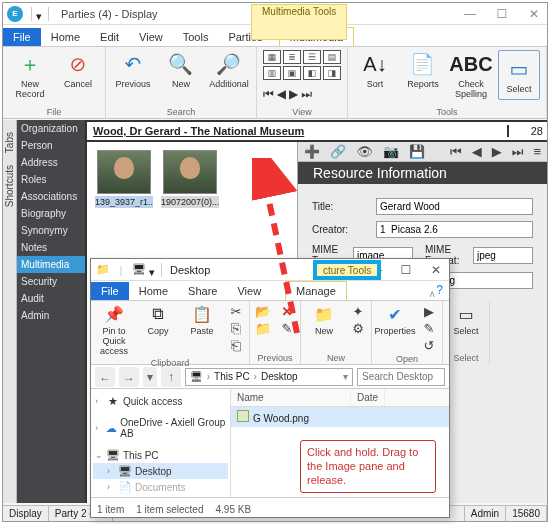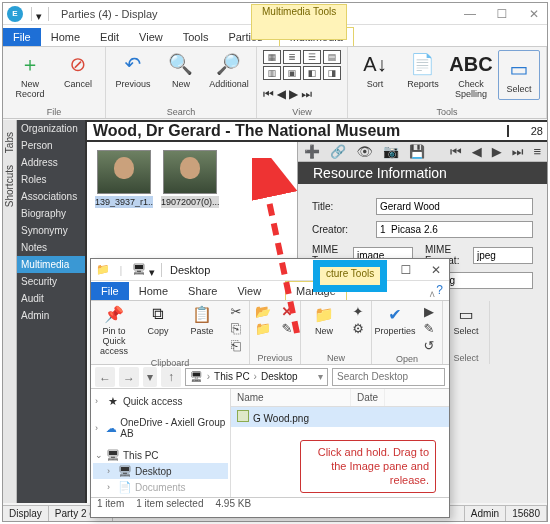--- a/index.html
+++ b/index.html
@@ -40,21 +40,21 @@
   
   .content { position: absolute; top: 117px; left: 0; right: 0; bottom: 18px; display: flex; }
   .sidebar { width: 68px; background: #44464a; color: #e3e3e3; font-size: 10px; position:relative; }
   .sidebar .sitem { padding: 3px 4px; cursor: pointer; white-space:nowrap; overflow:hidden; text-overflow:clip;}
   .sidebar .sitem.sel { background: #3a98d4; color: #fff; }
   .sidebar-outer{width:14px;background:#e6e6e6;border-right:1px solid #bbb;display:flex;flex-direction:column;align-items:center;padding-top:6px}
   .sidebar-outer span{writing-mode:vertical-rl;transform:rotate(180deg);margin:6px 0;font-size:10px;color:#444}
 
   .mainpane { flex: 1; background: #fff; display: flex; flex-direction: column; border-left: 2px solid #333; border-top: 2px solid #333; }
   .header-bar { height: 20px; border-bottom: 2px solid #333; display: flex; align-items: center; background:#fff; }
-  .header-bar .hb-text { flex: 1; padding: 0 6px; font-weight: bold; font-size: 16px; }
+  .header-bar .hb-text { flex: 1; padding: 0 6px; font-weight: bold; font-size: 11px; text-decoration: underline; }
   .header-bar .hb-num { width: 40px; border-left: 2px solid #333; text-align: right; padding: 0 4px; font-size: 11px; }
   .gallery-row { flex:1; display:flex; }
   .thumbs { width: 210px; padding: 8px; display: flex; gap: 8px; align-items:flex-start; }
   .thumb { width: 58px; display:flex; flex-direction:column; align-items:center; }
   .thumb .img { width: 54px; height: 44px; background: linear-gradient(180deg,#6d8062,#3a4a36); border:1px solid #888; position:relative; overflow:hidden;}
   .thumb .face{position:absolute;top:6px;left:50%;transform:translateX(-50%);width:20px;height:22px;background:#caa17c;border-radius:50% 50% 45% 45%;}
   .thumb .cap { font-size: 9px; background:#d8d8d8; width:100%; text-align:center; margin-top:2px; padding:1px 0; overflow:hidden; white-space:nowrap;}
   .thumb.sel .cap{background:#bcd3ef}
 
   .respanel { flex:1; border-left:1px solid #aaa; background:#ececec; }
@@ -67,55 +67,55 @@
   .mime-row label{font-size:10px}
   .mime-row input{width:60px}
 
   .statusbar { position:absolute; left:0; right:0; bottom:0; height:16px; background:#eee; border-top:1px solid #bbb; display:flex; font-size:10px; align-items:center;}
   .statusbar .cell{border-right:1px solid #bbb;padding:0 6px;height:100%;display:flex;align-items:center}
 
   
   .explorer { position:absolute; left:90px; top:258px; width:360px; height:260px; background:#fff; border:1px solid #7a7a7a; box-shadow:3px 3px 8px rgba(0,0,0,.2); z-index:5;}
   .ex-title{height:22px;display:flex;align-items:center;padding:0 4px;background:#fff;border-bottom:1px solid #ddd}
   .ex-title .ic{width:16px;height:16px;margin-right:2px;display:flex;align-items:center;justify-content:center}
-  .ex-tooltab{position:absolute;left:222px;top:1px;height:32px;background:#fff3b8;border:7px solid #0ea5e9;padding:1px 6px;font-size:10px;color:#776600}
+  .ex-tooltab{position:absolute;left:222px;top:1px;height:20px;background:#fff3b8;border:4px solid #0ea5e9;padding:1px 6px;font-size:10px;color:#776600}
   .ex-winctl{margin-left:auto;display:flex;gap:12px;color:#555;font-size:12px}
   .ex-winctl span{width:18px;text-align:center;cursor:pointer}
   .ex-tabs{height:20px;display:flex;align-items:flex-end;border-bottom:1px solid #ccc;font-size:10px}
   .ex-tabs .tab{padding:3px 10px}
   .ex-ribbon{height:64px;background:#f7f7f7;border-bottom:1px solid #ccc;display:flex}
   .ex-ribbon .rgroup{padding:2px 4px 0}
   .ex-ribbon .big-btn{width:38px}
   .ex-ribbon .big-btn .ic{width:22px;height:22px;font-size:16px}
   .ex-ribbon .smallcol{display:flex;flex-direction:column;gap:1px;font-size:13px;color:#444}
   .ex-ribbon .smallcol span{width:18px;height:16px;text-align:center;cursor:pointer;border:1px solid transparent}
   .ex-help{position:absolute;right:6px;top:24px;color:#2a7ad1;font-size:12px;cursor:pointer}
   .ex-addr{height:24px;border-bottom:1px solid #ccc;display:flex;align-items:center;padding:0 4px;gap:4px}
   .ex-nav-btn{width:20px;height:20px;border-radius:2px;background:#eee;display:flex;align-items:center;justify-content:center;color:#666;font-size:12px;cursor:pointer}
   .ex-addr-box{flex:1;border:1px solid #aaa;height:18px;display:flex;align-items:center;padding:0 4px;gap:4px;font-size:10px}
   .ex-addr-box .sep{color:#888}
-  .ex-search{width:113px;border:1px solid #aaa;height:18px;font-size:10px;padding:0 4px;color:#888}
+  .ex-search{width:88px;border:1px solid #aaa;height:18px;font-size:10px;padding:0 4px;color:#888}
   .ex-body{display:flex;height:108px}
   .ex-tree{width:140px;border-right:1px solid #ddd;font-size:10px;padding:4px 2px;overflow:hidden}
   .ex-tree .node{display:flex;align-items:center;gap:3px;padding:2px 2px;cursor:pointer;color:#333}
   .ex-tree .node.sel{background:#d6e8fb}
   .ex-tree .caret{width:8px;color:#777;font-size:9px}
   .ex-tree .nic{width:14px;height:12px;display:inline-flex;align-items:center;justify-content:center;font-size:11px}
   .ex-list{flex:1;font-size:10px}
   .ex-cols{display:flex;border-bottom:1px solid #ddd;background:#fafafa}
   .ex-cols div{padding:3px 6px;border-right:1px solid #eee;color:#555}
   .ex-row{display:flex;align-items:center}
   .ex-row div{padding:3px 6px}
   .ex-row.sel{background:#d6e8fb}
   .ex-row .fic{display:inline-block;width:12px;height:12px;background:#dfe9c8;border:1px solid #8bab4f;margin-right:4px}
-  .ex-status{height:18px;border-top:1px solid #ccc;font-size:10px;display:flex;align-items:flex-start;gap:12px;padding:0 6px;color:#555}
+  .ex-status{height:18px;border-top:1px solid #ccc;font-size:10px;display:flex;align-items:flex-end;gap:12px;padding:0 6px;color:#555}
 
   
   .drag-arrow{position:absolute;left:252px;top:158px;width:60px;height:180px;z-index:6;pointer-events:none}
-  .callout{position:absolute;left:300px;top:440px;width:136px;background:#fff;border:1px solid #c33;border-radius:3px;padding:5px 6px;font-size:11px;color:#c33;text-align:right;z-index:7;line-height:1.25}
+  .callout{position:absolute;left:300px;top:440px;width:136px;background:#fff;border:1px solid #c33;border-radius:3px;padding:5px 6px;font-size:11px;color:#c33;text-align:left;z-index:7;line-height:1.25}
 </style>
 </head>
 <body>
 
 <div class="main-win">
 
   <div class="titlebar">
     <span class="tb-icon">E</span>
     <span class="tb-sep"></span>
     <span class="tb-down">▾</span>

